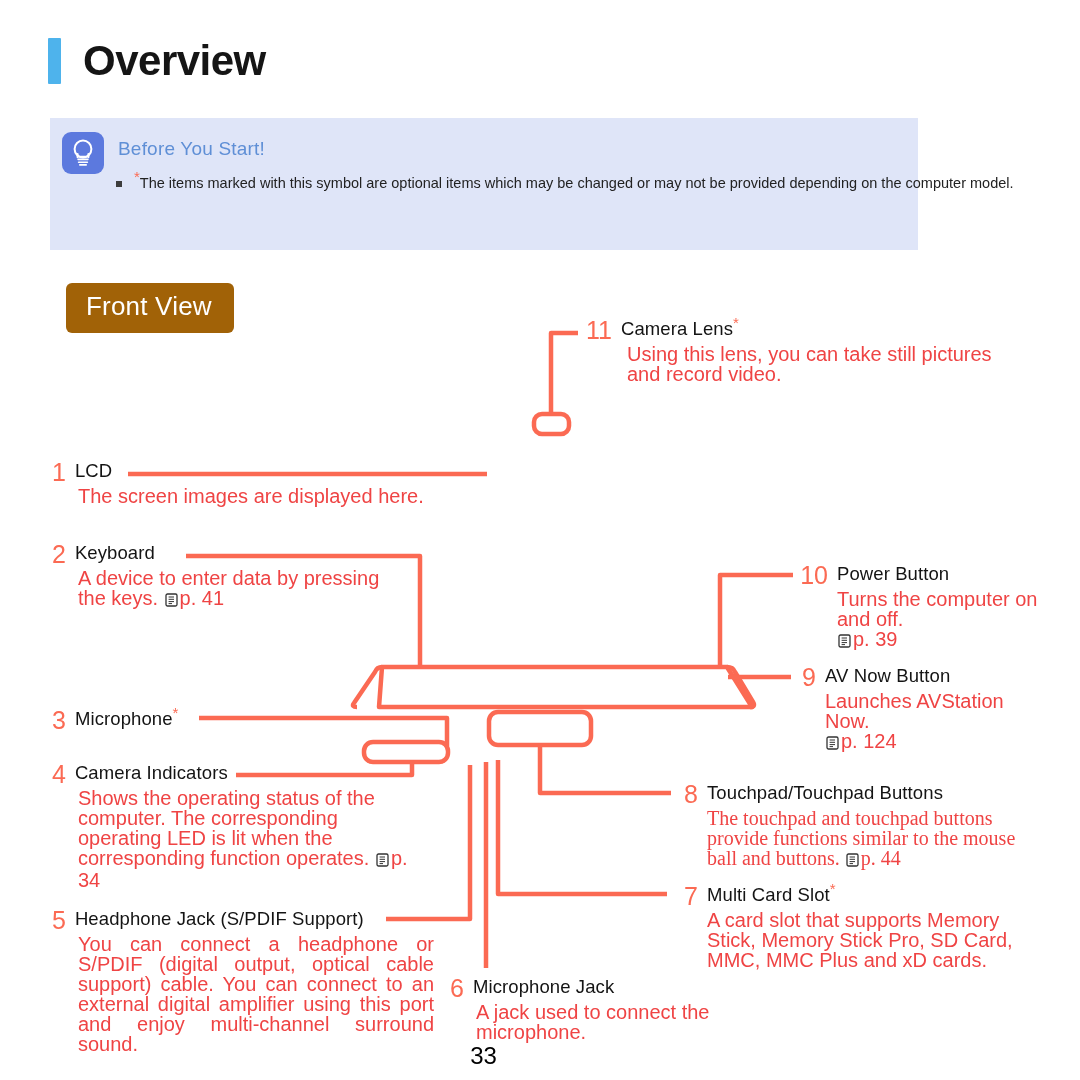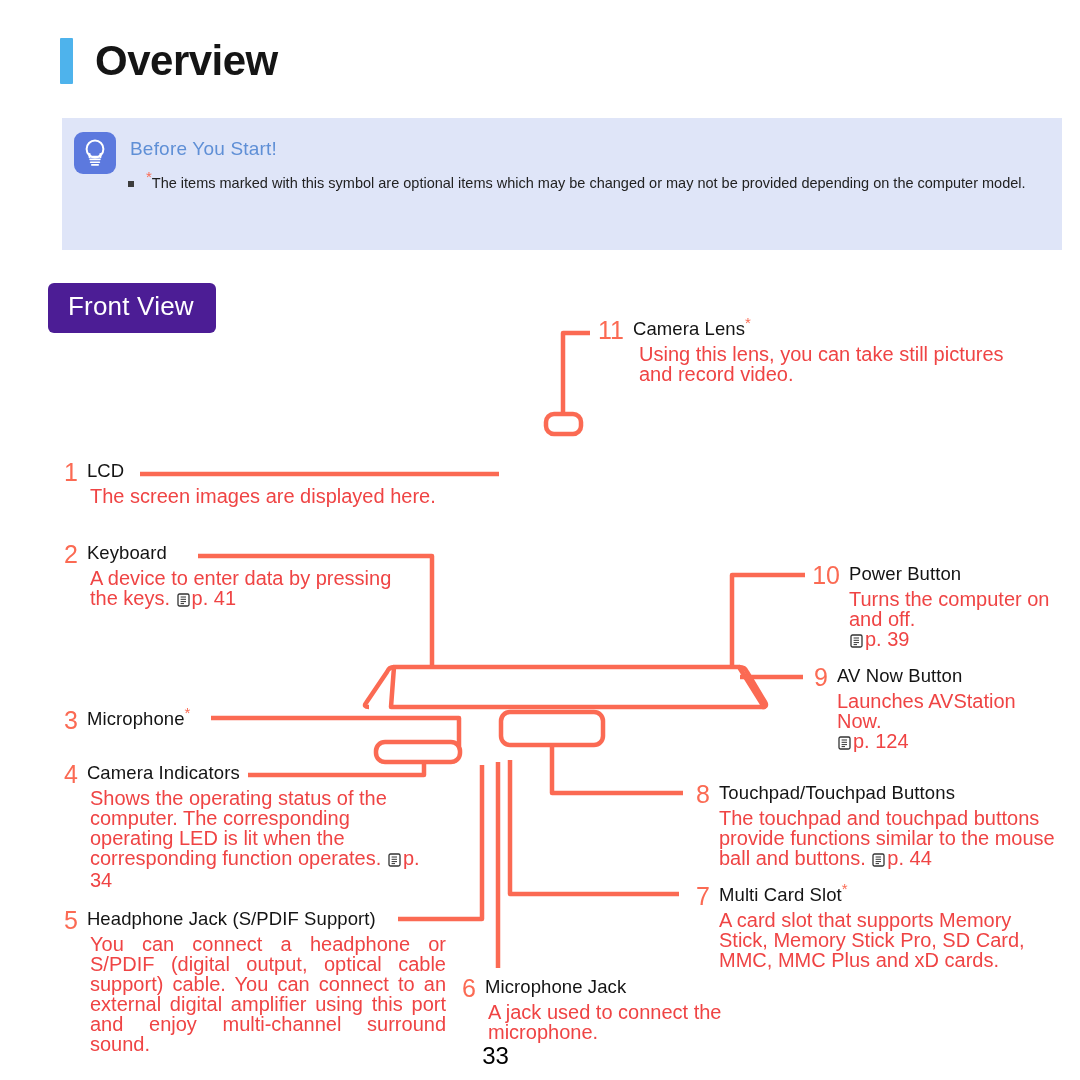--- a/index.html
+++ b/index.html
@@ -5,52 +5,52 @@
   html,body{margin:0;padding:0;}
   body{
     width:1080px;height:1080px;
     background:#ffffff;
     font-family:"Liberation Sans","DejaVu Sans",sans-serif;
     color:#1a1a1a;
     position:relative;
     overflow:hidden;
     -webkit-font-smoothing:antialiased;
   }
-  .page{position:absolute;inset:0;margin-left:12px;}
+  .page{position:absolute;inset:0;}
 
   
   .page-title-row{position:absolute;left:48px;top:38px;display:flex;align-items:center;}
   .title-bar{width:13px;height:46px;background:#4eb3ec;border-radius:1px;}
   .page-title{margin-left:22px;font-size:42px;font-weight:bold;letter-spacing:-.5px;color:#151515;line-height:46px;}
 
   
   .note-box{
-    position:absolute;left:50px;top:118px;width:1000px;height:132px;
+    position:absolute;left:50px;top:118px;width:868px;height:132px;
     background:#dfe5f8;
   }
   .note-icon{
     position:absolute;left:12px;top:14px;width:42px;height:42px;
     background:#5c79de;border-radius:9px;
   }
   .note-icon svg{position:absolute;left:7px;top:5px;}
   .note-title{
     position:absolute;left:68px;top:20px;font-size:19px;color:#5f8fd6;letter-spacing:.2px;
   }
   .note-list{position:absolute;left:66px;top:56px;width:920px;}
   .note-li{display:flex;align-items:flex-start;margin-bottom:8px;}
   .note-bullet{
     width:6px;height:6px;background:#3d3d3d;margin-top:7px;margin-right:12px;flex:none;
   }
   .note-text{font-size:14.5px;line-height:19px;color:#222;}
   .ast{color:#fb6a53;font-size:15px;vertical-align:super;line-height:0;}
 
   
   .chip{
-    position:absolute;left:36px;top:283px;
-    background:#4c1d95;color:#fff;border-radius:6px;
+    position:absolute;left:66px;top:283px;
+    background:#a16207;color:#fff;border-radius:6px;
     font-size:26px;padding:8px 22px 11px 20px;letter-spacing:.2px;
   }
 
   
   .diagram{position:absolute;left:0;top:0;width:1080px;height:1080px;pointer-events:none;}
 
   
   .callout{position:absolute;}
   .co-head{display:flex;align-items:flex-start;white-space:nowrap;}
   .co-num{color:#fb6a53;font-size:25px;line-height:25px;font-weight:400;}
@@ -73,21 +73,21 @@
   #co-5{left:52px;top:908px;width:382px;}
   #co-5 .co-body{margin-left:26px;width:356px;}
   #co-6{left:450px;top:976px;width:340px;}
   #co-6 .co-body{margin-left:26px;}
   #co-7{left:676px;top:884px;width:360px;}
   #co-7 .co-head{margin-left:0px;}
   #co-7 .co-num{width:22px;}
   #co-7 .co-body{margin-left:31px;}
   #co-8{left:676px;top:782px;width:372px;}
   #co-8 .co-num{width:22px;}
-  #co-8 .co-body{margin-left:31px;}
+  #co-8 .co-body{margin-left:31px;font-family:Liberation Serif, serif;}
   #co-9{left:800px;top:665px;width:250px;}
   #co-9 .co-num{width:16px;}
   #co-9 .co-body{margin-left:25px;}
   #co-10{left:800px;top:563px;width:260px;}
   #co-10 .co-num{width:28px;}
   #co-10 .co-body{margin-left:37px;}
 
   
   .folio{position:absolute;left:0;top:1042px;width:967px;text-align:center;font-size:24px;color:#000000;}
 </style>

